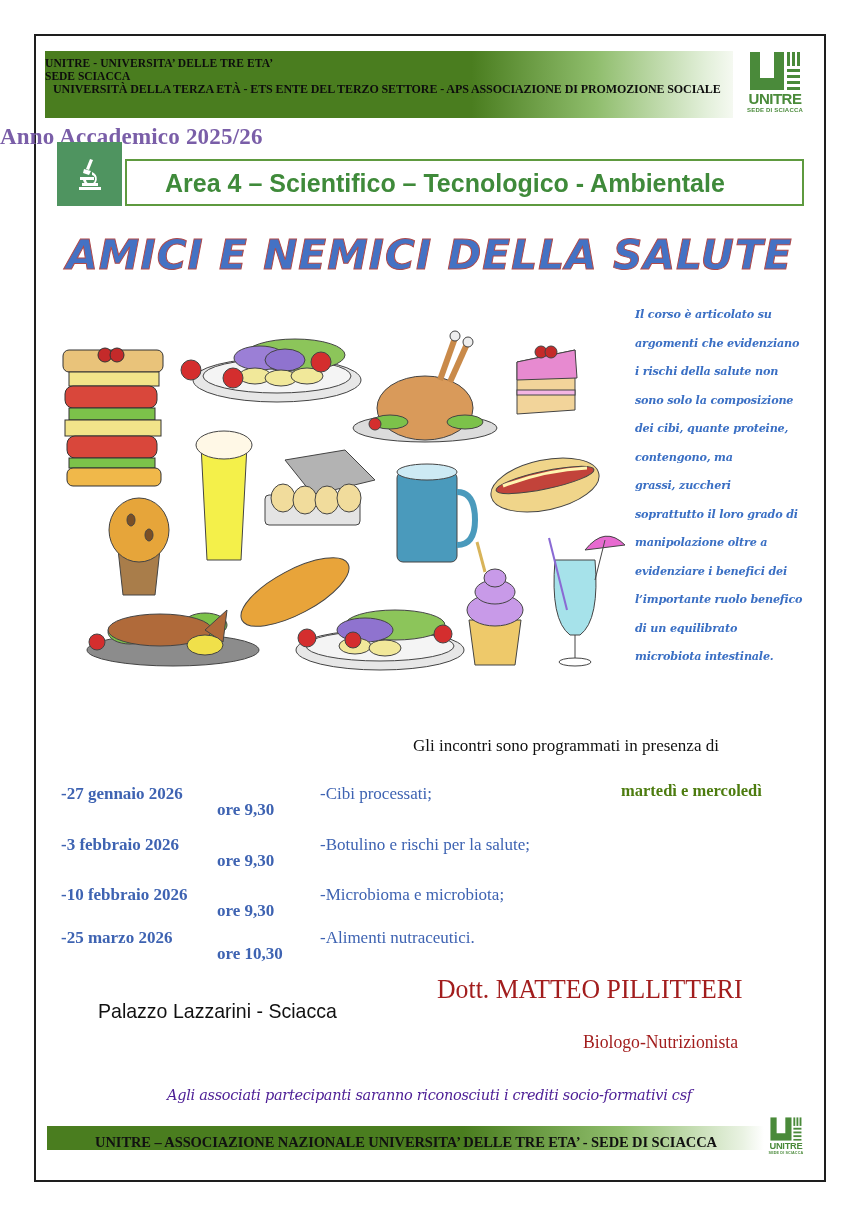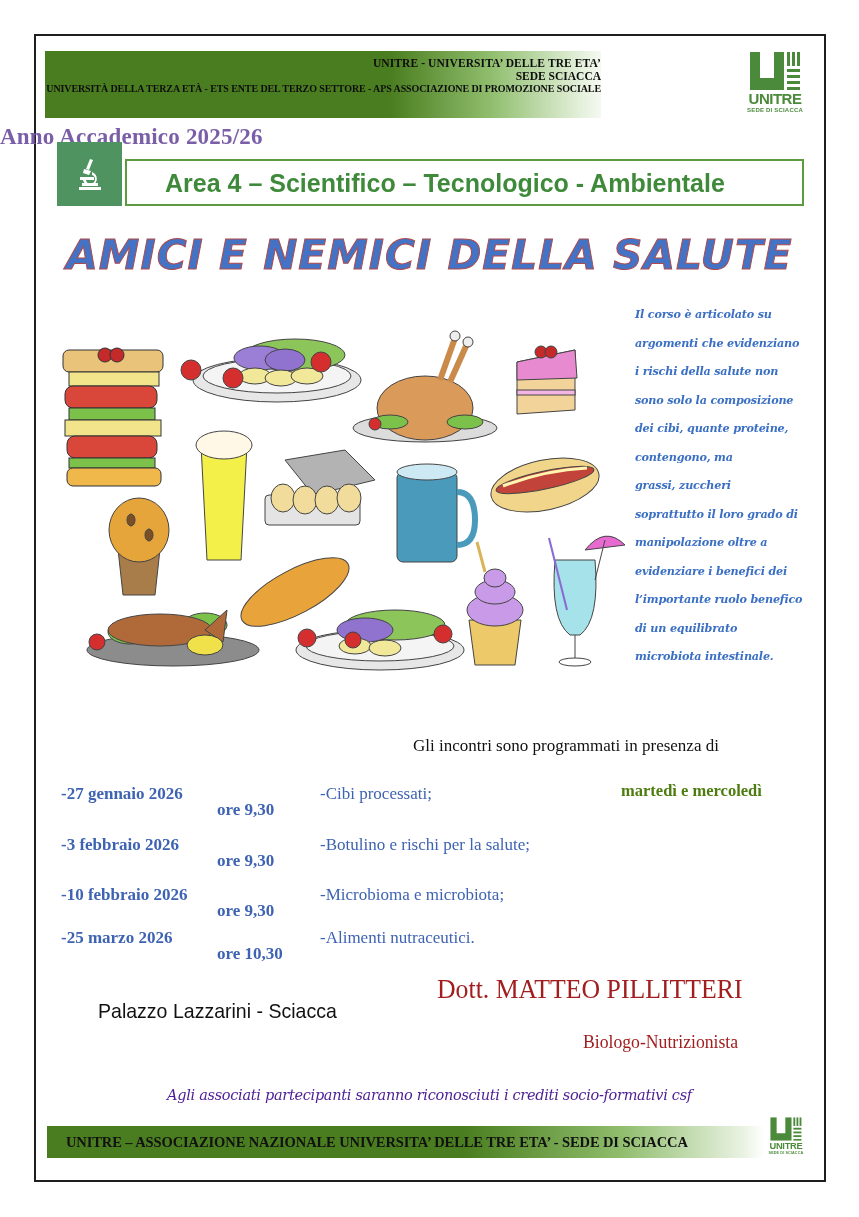--- a/index.html
+++ b/index.html
@@ -6,29 +6,29 @@
   html, body { width: 859px; height: 1217px; background: #ffffff; overflow: hidden; }
   body { position: relative; font-family: "Liberation Serif", serif; }
 
   .page-border {
     position: absolute; left: 34px; top: 34px; width: 792px; height: 1148px;
     border: 2px solid #1e1e1e; background: #fff;
   }
 
   
   .top-banner {
-    position: absolute; left: 45px; top: 51px; width: 556px; height: 67px;
+    position: absolute; left: 45px; top: 51px; width: 688px; height: 67px;
     background: linear-gradient(90deg, #4a7d1f 0%, #4a7d1f 62%, #8fbd6c 80%, #e2efd9 96%, #f5f9f1 100%);
-    text-align: right; color: #0d0d0d; font-weight: bold;
+    text-align: left; color: #0d0d0d; font-weight: bold;
     font-family: "Liberation Serif", serif; line-height: 1.15;
     padding-top: 6px;
   }
   .top-banner .l1 { font-size: 11.5px; letter-spacing: 0.1px; }
   .top-banner .l2 { font-size: 11.5px; }
-  .top-banner .l3 { font-size: 10px; letter-spacing: -0.1px; white-space: nowrap; }
+  .top-banner .l3 { font-size: 12px; letter-spacing: -0.1px; white-space: nowrap; margin-left: 8px; }
 
   .logo {
     position: absolute; width: 70px; height: 70px; color: #4a8a3a;
   }
   .logo .mark { position: absolute; left: 10px; top: 2px; width: 54px; height: 38px; }
   .logo .name {
     position: absolute; left: 0; top: 40px; width: 74px; text-align: center;
     font-family: "Liberation Sans", sans-serif; font-weight: bold; font-size: 15px;
     color: #4a8a3a; letter-spacing: -0.5px;
   }
@@ -105,24 +105,24 @@
     transform: scaleX(0.93); transform-origin: left; white-space: nowrap;
   }
 
   .credits-note {
     position: absolute; left: 0; width: 859px; top: 1087px; text-align: center;
     font-family: "DejaVu Serif", serif; font-style: italic; font-size: 14.5px; color: #4c1d95;
     letter-spacing: -0.3px;
   }
 
   .bottom-banner {
-    position: absolute; left: 47px; top: 1126px; width: 717px; height: 32px;
+    position: absolute; left: 47px; top: 1126px; width: 717px; height: 24px;
     background: linear-gradient(90deg, #4a7d1f 0%, #4a7d1f 58%, #8fbd6c 80%, #e9f2e2 97%, #ffffff 100%);
     font-family: "Liberation Serif", serif; font-weight: bold; font-size: 14.5px; color: #111;
-    line-height: 32px; padding-left: 19px; white-space: nowrap; letter-spacing: -0.1px;
+    line-height: 32px; padding-left: 1px; white-space: nowrap; letter-spacing: -0.1px; text-align: center;
   }
   .logo-bottom { left: 763px; top: 1116px; transform: scale(0.62); transform-origin: top left; }
 </style>
 </head>
 <body>
 
 <div class="page-border"></div>
 
 <div class="top-banner">
   <div class="l1">UNITRE - UNIVERSITA’ DELLE TRE ETA’</div>

